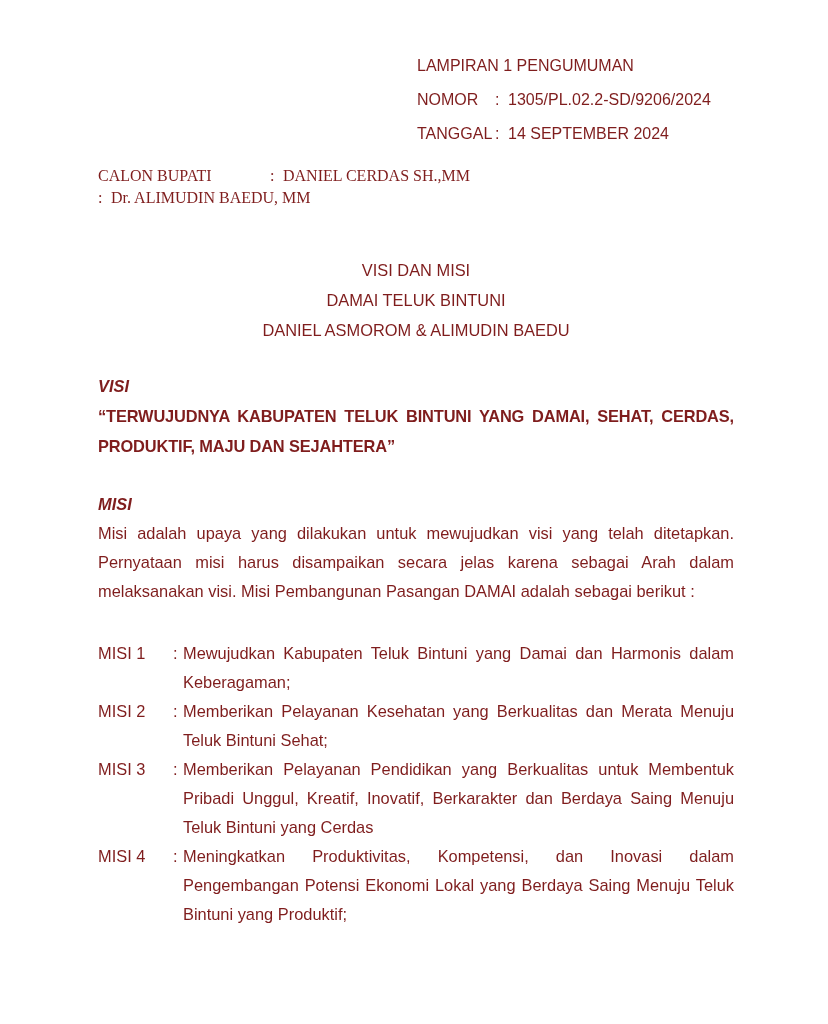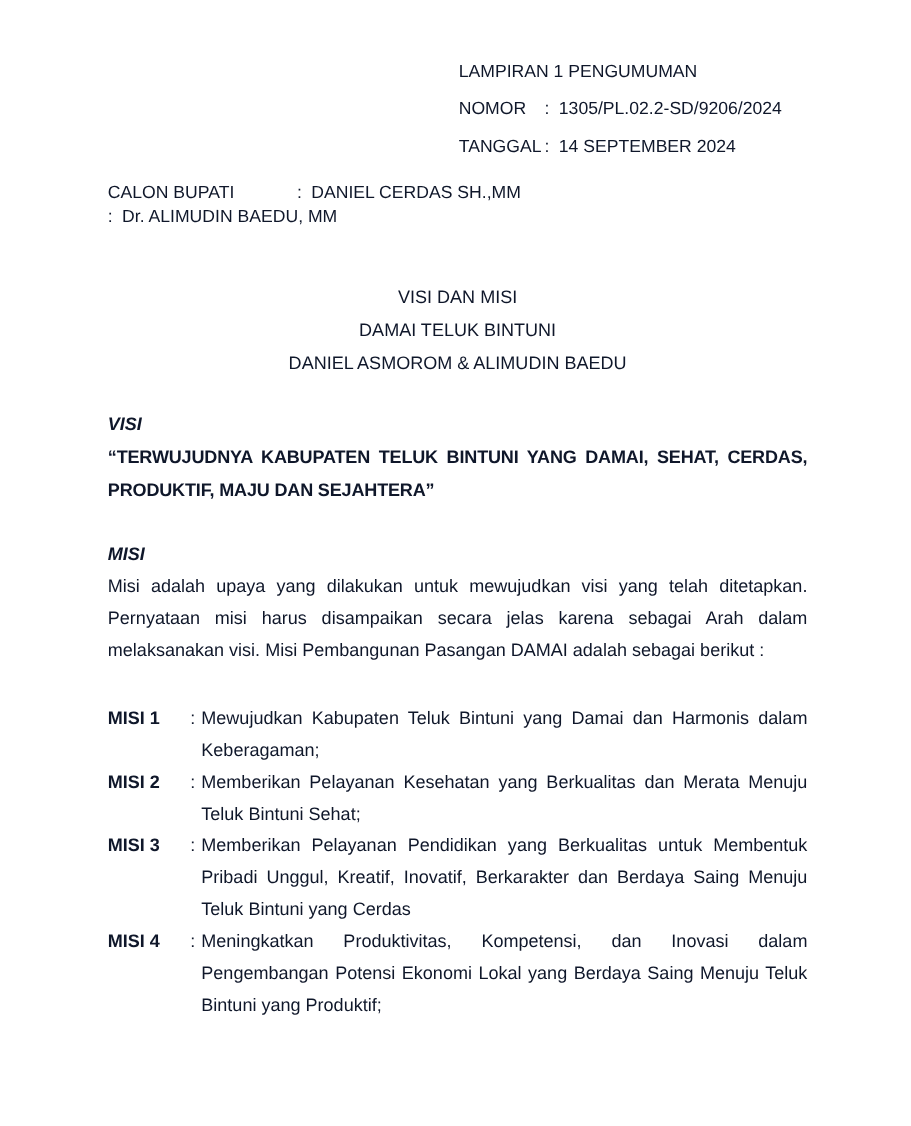--- a/index.html
+++ b/index.html
@@ -6,21 +6,21 @@
     margin: 0;
     padding: 0;
     background: #ffffff;
   }
   .page {
     width: 828px;
     height: 1024px;
     box-sizing: border-box;
     padding: 55px 94px 0 98px;
     background: #ffffff;
-    color: #0f172a;
+    color: #7f1d1d;
     font-family: "Liberation Sans", "DejaVu Sans", sans-serif;
     font-size: 16.4px;
     position: relative;
     overflow: hidden;
   }
 
   
   .header-block {
     margin-left: 319px;
     font-size: 16px;
@@ -30,20 +30,21 @@
   .h-row { display: flex; margin-top: 12px; }
   .hlabel { flex: 0 0 auto; width: 78px; }
   .hsep   { flex: 0 0 auto; width: 13px; }
 
   
   .candidates {
     margin-top: 20px;
     font-size: 16px;
     line-height: 22px;
     white-space: nowrap;
+    font-family: Liberation Serif, serif;
   }
   .c-row { display: flex; }
   .clabel { flex: 0 0 auto; width: 172px; }
   .csep   { flex: 0 0 auto; width: 13px; }
 
   
   .doc-title {
     margin-top: 46px;
     text-align: center;
     line-height: 30px;
@@ -71,21 +72,21 @@
   }
 
   .misi-list { margin-top: 33px; }
   .m-row {
     display: flex;
     line-height: 29px;
   }
   .mlabel {
     flex: 0 0 auto;
     width: 75px;
-    font-weight: bold;
+    font-weight: normal;
   }
   .msep { flex: 0 0 auto; width: 10px; }
   .mtext {
     flex: 1 1 auto;
     text-align: justify;
   }
 </style>
 </head>
 <body>
 

